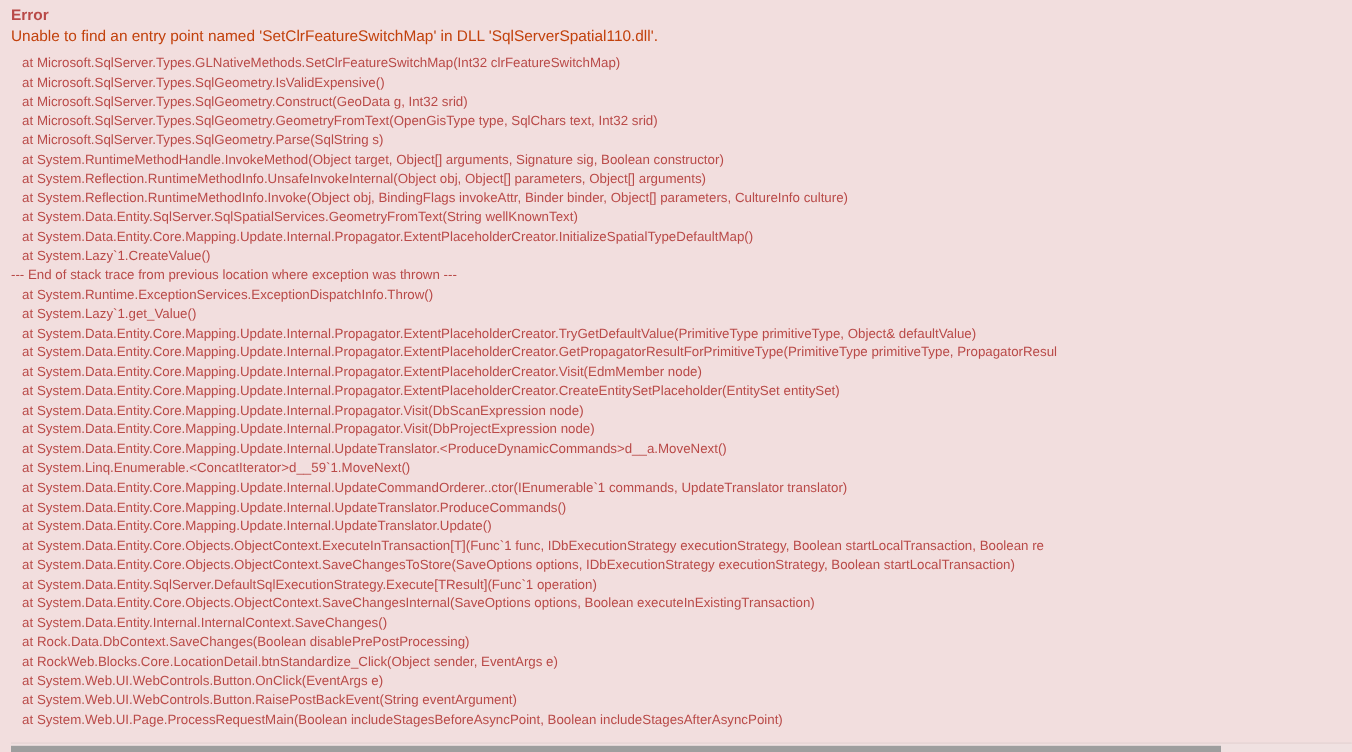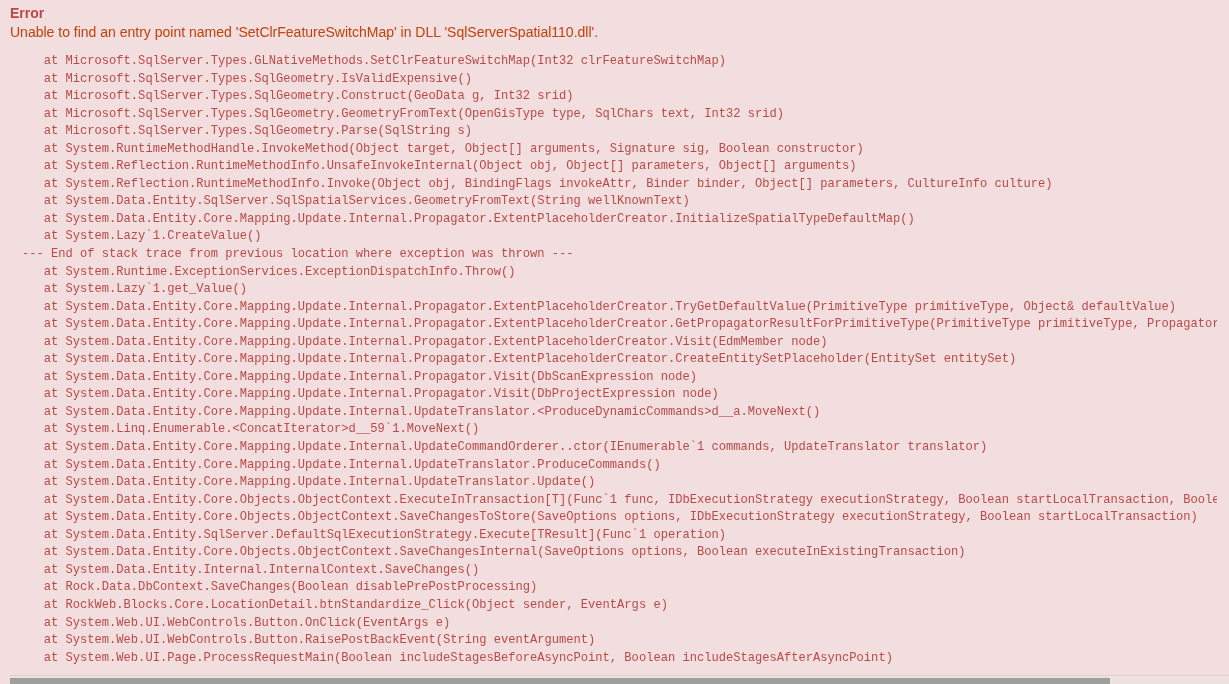--- a/index.html
+++ b/index.html
@@ -45,26 +45,26 @@
   .error-message {
     font-family: "Liberation Sans", sans-serif;
     font-size: 14px;
     font-weight: normal;
     line-height: 18px;
     color: #c2410c;
     margin: 0 0 8px 0;
     white-space: nowrap;
   }
   .stack-trace {
-    font-family: Liberation Mono, monospace;
+    font-family: Liberation Sans, sans-serif;
     font-size: 12.1px;
     line-height: 17.55px;
     color: #b94a48;
     white-space: pre;
-    margin: 12px;
+    margin: 0;
     padding: 0;
     overflow: hidden;
   }
   .stack-line {
     white-space: pre;
     display: block;
     height: 17.55px;
   }
   
   .hscroll {

